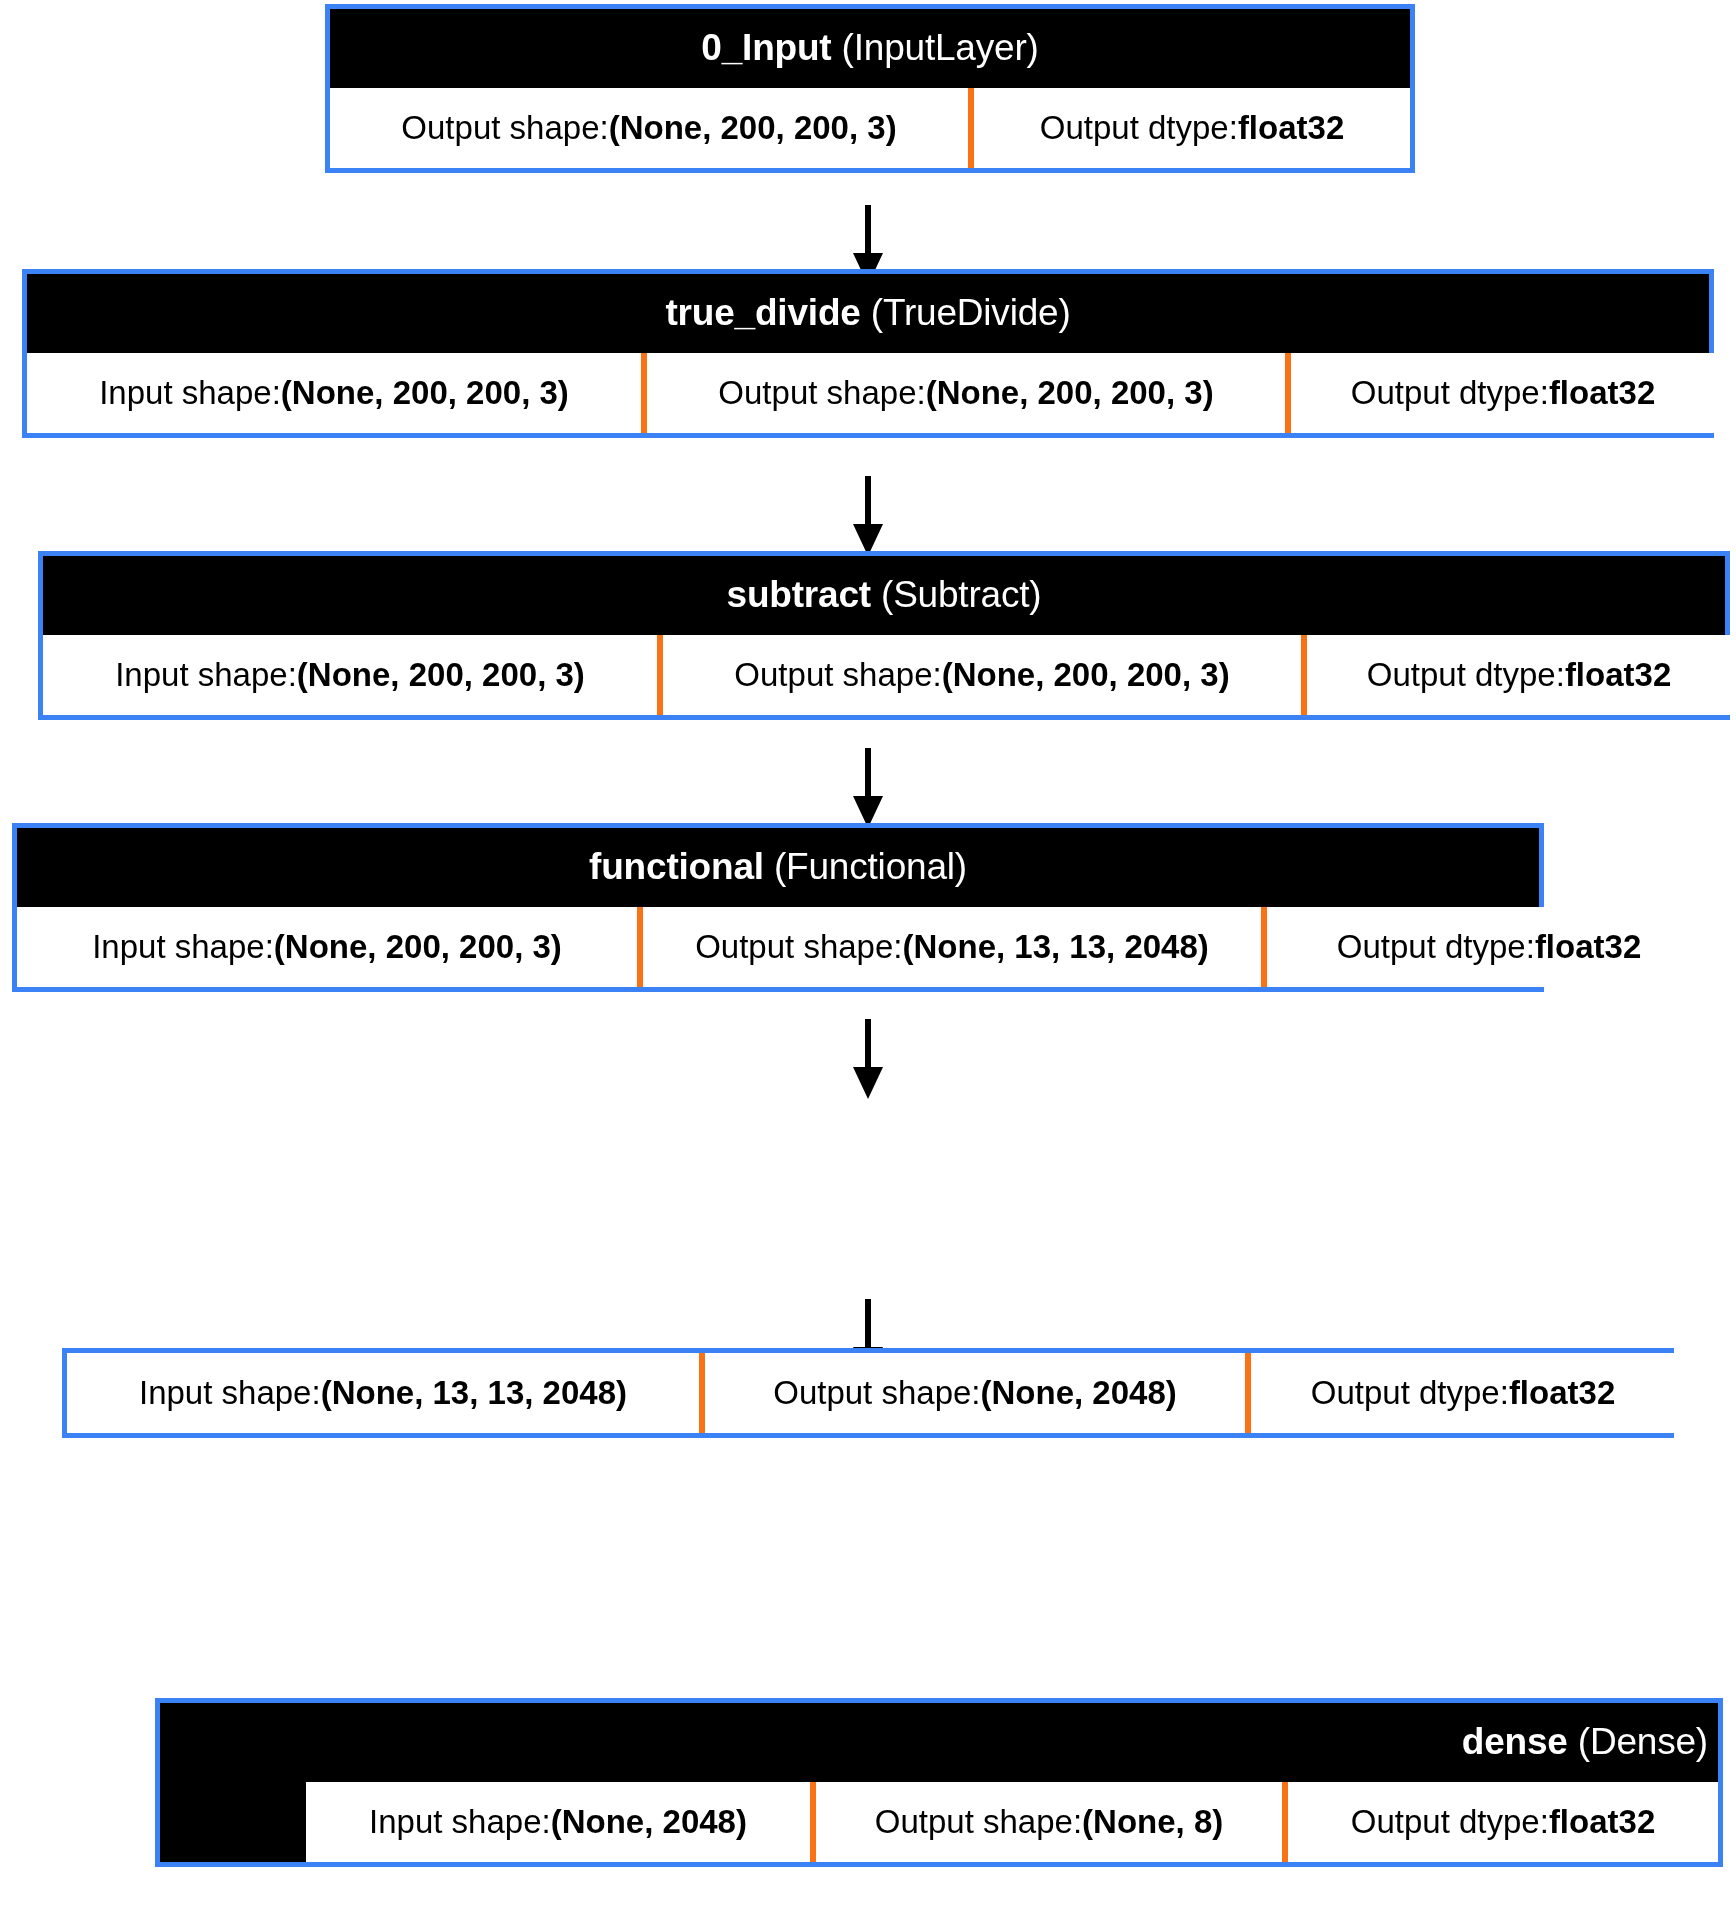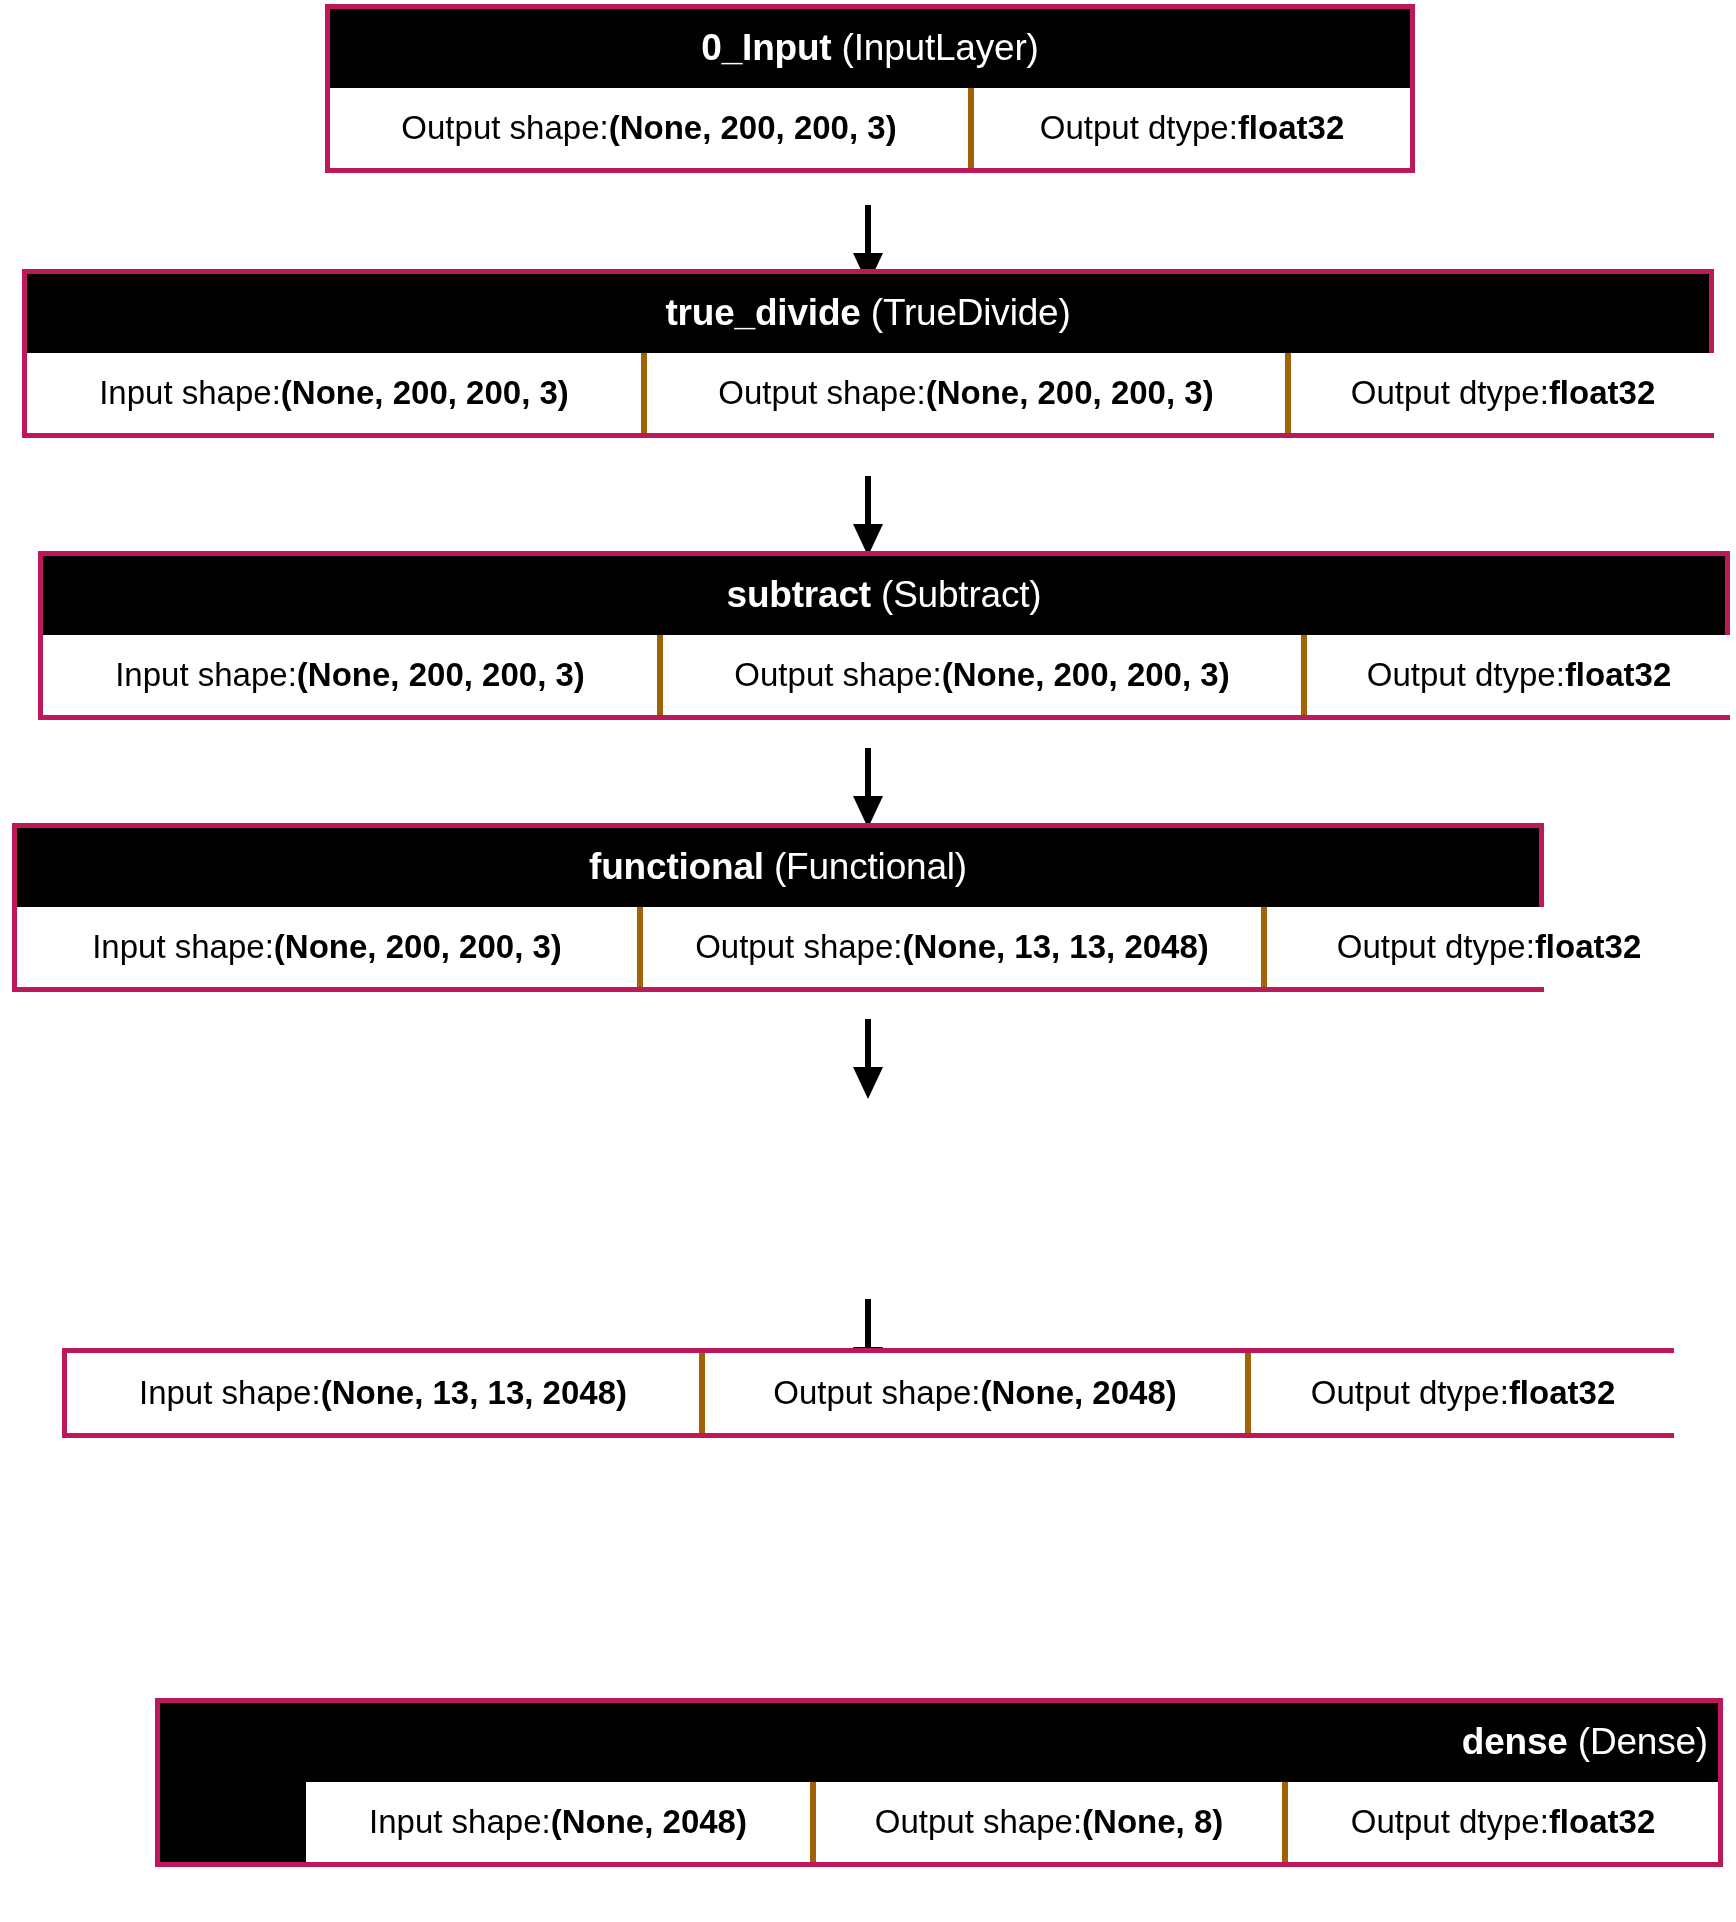--- a/index.html
+++ b/index.html
@@ -18,21 +18,21 @@
     position: relative;
     width: 1736px;
     height: 1922px;
   }
 
   
   .node {
     position: absolute;
     box-sizing: border-box;
     background: #000000;
-    border: 5px solid #be185d;
+    border: 5px solid #3b82f6;
     display: flex;
     flex-direction: column;
   }
   .node-title {
     color: #ffffff;
     background: #000000;
     text-align: center;
     font-size: 37px;
     line-height: 1.15;
     padding: 18px 10px 18px 10px;
@@ -43,21 +43,21 @@
     font-weight: bold;
   }
   .node-title .cls {
     font-weight: normal;
   }
 
   
   .fields {
     display: flex;
     flex-direction: row;
-    background: #a16207;
+    background: #f97316;
     gap: 6px;
     padding: 0 0 0 0;
   }
   .field {
     background: #ffffff;
     color: #000000;
     flex: 0 0 auto;
     display: flex;
     align-items: center;
     justify-content: center;

